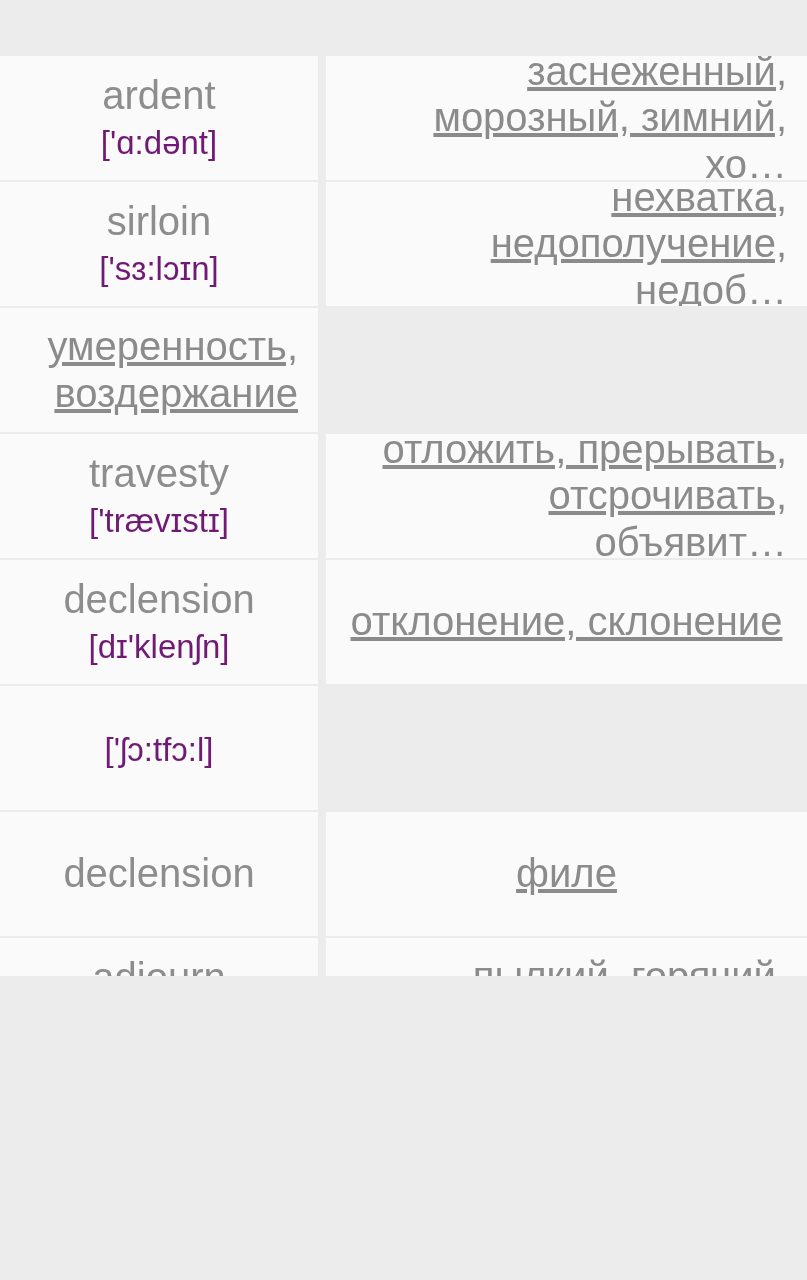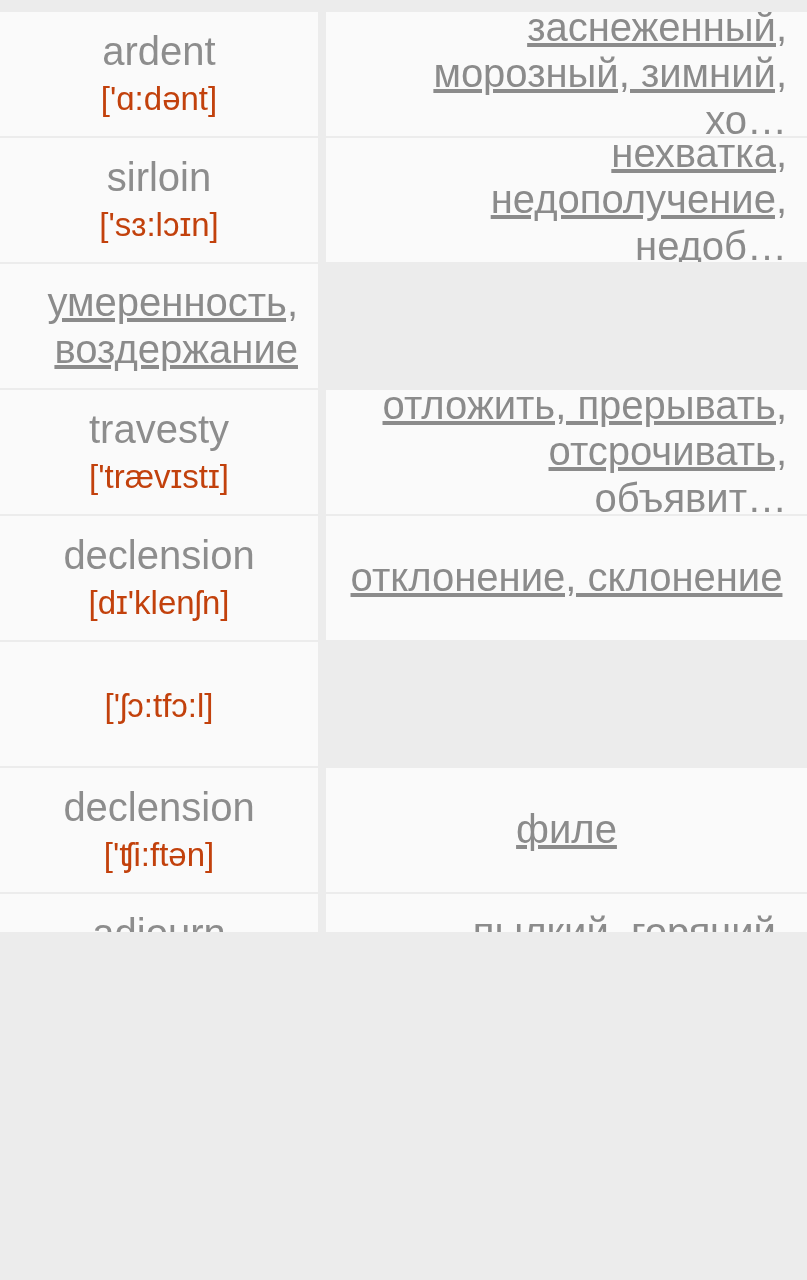--- a/index.html
+++ b/index.html
@@ -7,20 +7,21 @@
     padding: 0;
     background: #ececec;
     font-family: "Liberation Sans", sans-serif;
   }
   .screen {
     position: relative;
     width: 807px;
     height: 932px;
     background: #ececec;
     overflow: hidden;
+    margin-top: 44px;
   }
   .board {
     position: absolute;
     top: 12px;
     left: 0;
     width: 807px;
     display: flex;
     flex-direction: column;
     row-gap: 2.5px;
   }
@@ -46,21 +47,21 @@
     font-size: 40px;
     line-height: 1.12;
     color: #8d8d8d;
     text-align: center;
     white-space: nowrap;
   }
   .ipa {
     font-size: 33px;
     line-height: 1.2;
     margin-top: 5px;
-    color: #c2410c;
+    color: #701a75;
     text-align: right;
     white-space: nowrap;
   }
   .trans {
     font-size: 40px;
     line-height: 1.17;
     color: #8b8b8b;
     text-align: right;
     padding: 0 20px;
     text-decoration: underline;
@@ -122,21 +123,20 @@
 
     <div class="match-row">
       <div class="card word-card">
         <div class="ipa">['ʃɔ:tfɔ:l]</div>
       </div>
     </div>
 
     <div class="match-row">
       <div class="card word-card">
         <div class="word">declension</div>
-        <div class="ipa">['ʧi:ftən]</div>
       </div>
       <div class="card trans-card">
         <div class="trans">филе</div>
       </div>
     </div>
 
     <div class="match-row">
       <div class="card word-card">
         <div class="word">adjourn</div>
         <div class="ipa">[ə'ʤɜ:n]</div>

